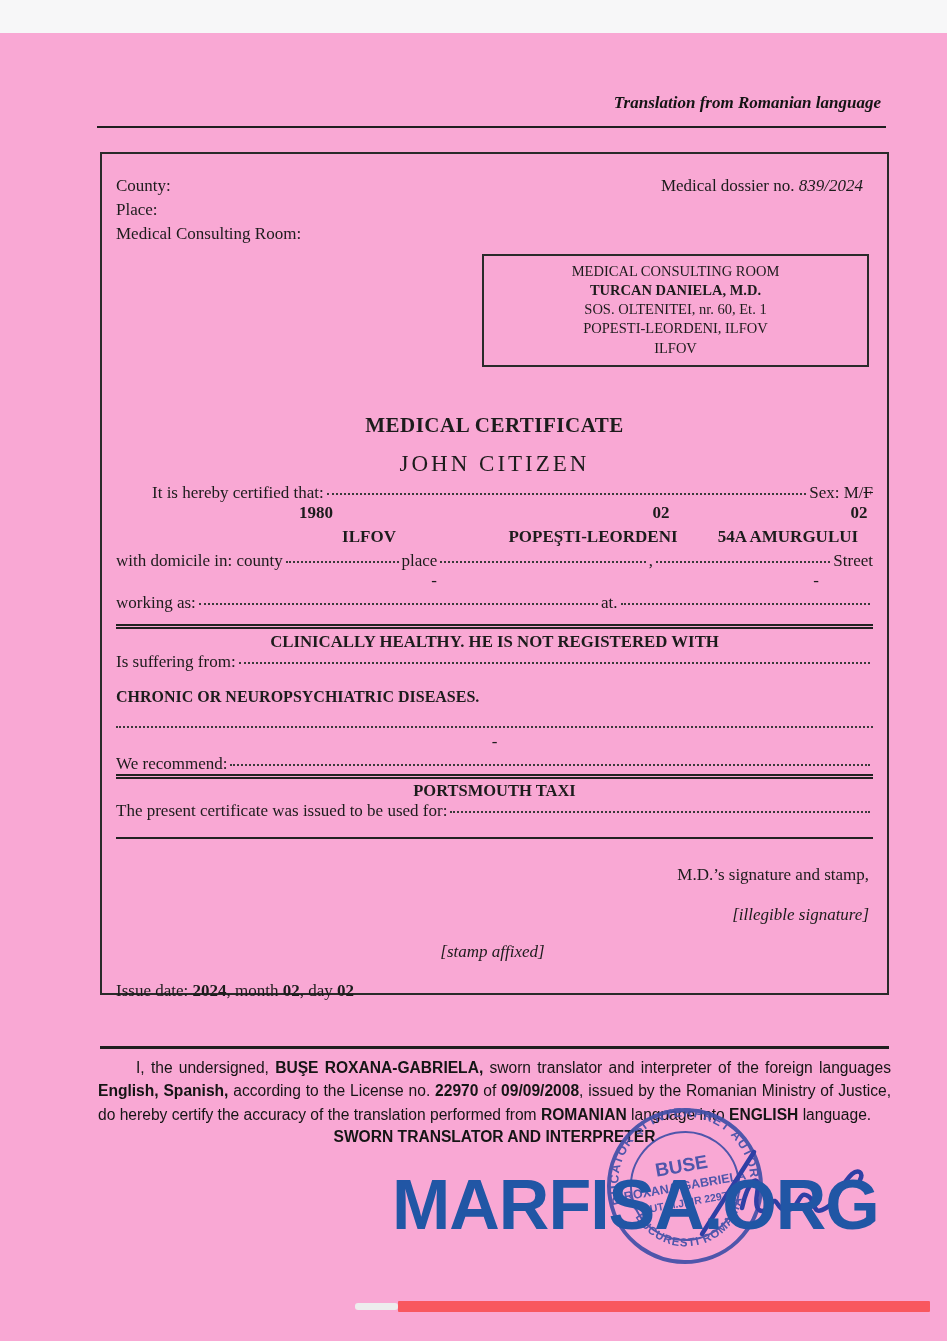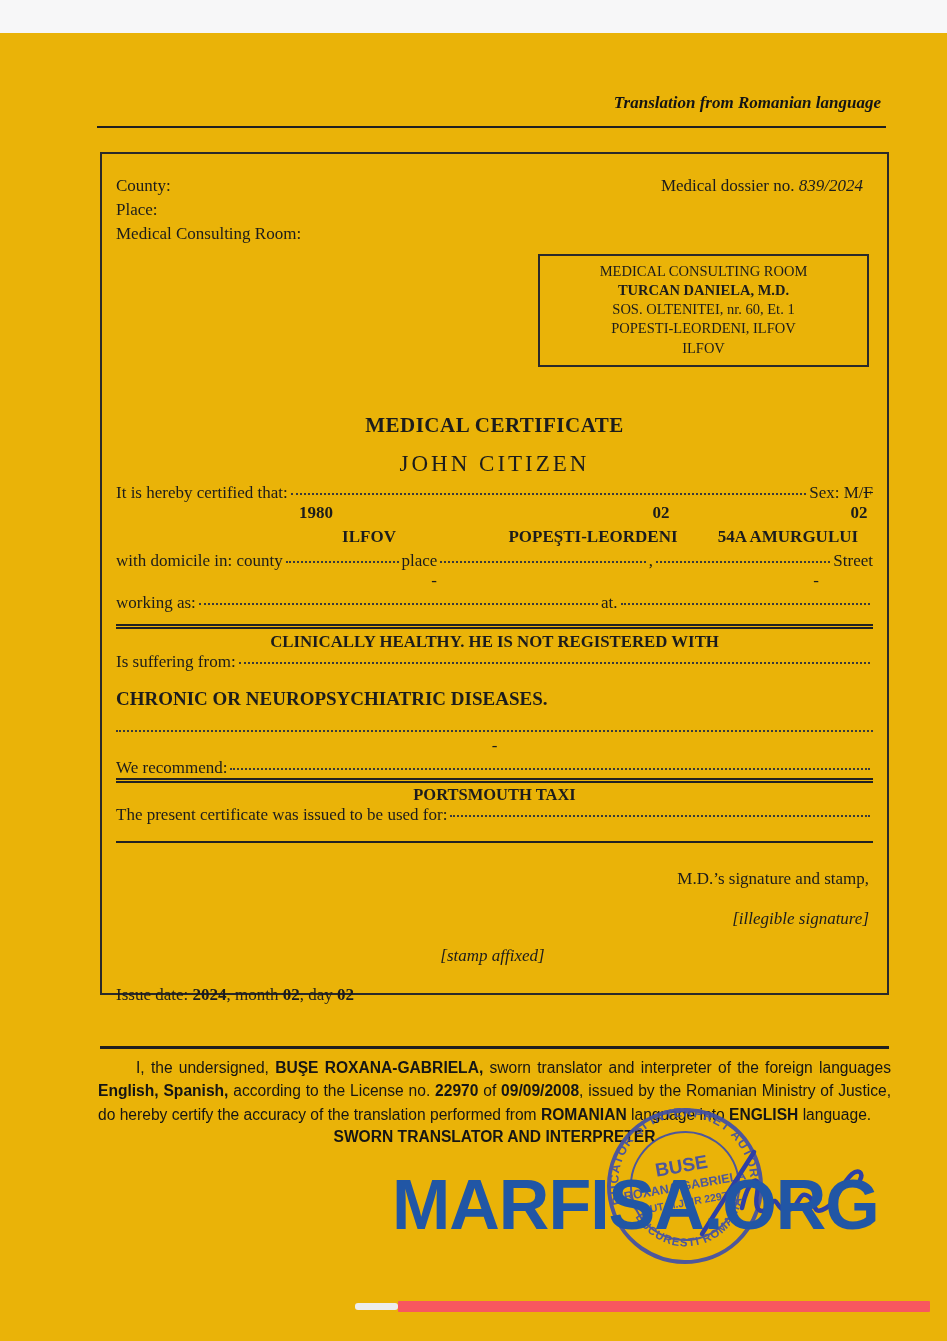--- a/index.html
+++ b/index.html
@@ -1,18 +1,18 @@
 <!DOCTYPE html>
 <html><head>
 <meta charset="utf-8">
 <style>
   * { margin:0; padding:0; box-sizing:border-box; }
   html,body { background:#ffffff; }
   .page {
-    position:relative; width:947px; height:1341px; background:#eab308;
+    position:relative; width:947px; height:1341px; background:#f9a8d4;
     font-family:"Liberation Serif", serif; color:#1c1c1c; overflow:hidden;
   }
   .topstrip { position:absolute; left:0; top:0; width:947px; height:33px; background:#f7f7f8; }
 
   .tagline {
     position:absolute; top:93px; right:66px;
     font-size:17px; font-weight:700; font-style:italic; color:#141414;
   }
   .toprule { position:absolute; left:97px; top:126px; width:789px; height:2px; background:#1f1f1f; }
 
@@ -20,21 +20,21 @@
     position:absolute; left:100px; top:152px; width:789px; height:843px;
     border:2px solid #2a2a2a; padding:22px 14px 0 14px; font-size:17px;
   }
   .row { display:flex; align-items:baseline; }
   .dots { flex:1; border-bottom:2px dotted #3a3a3a; margin:0 3px; transform:translateY(-3px); }
   .dotline { border-bottom:2px dotted #3a3a3a; height:14px; }
   .b { font-weight:700; }
 
   .dossier-line { display:flex; justify-content:space-between;gap:19px; }
   .clinicbox {
-    width:331px; margin:10px 4px 0 auto; border:2px solid #2a2a2a;
+    width:387px; margin:10px 4px 0 auto; border:2px solid #2a2a2a;
     text-align:center; font-size:14.5px; line-height:1.32; padding:6px 4px 7px 4px;
   }
   .cert-title { text-align:center; font-size:21px; font-weight:700; margin-top:46px; letter-spacing:0.5px; }
   .patient-name { text-align:center; font-size:23px; letter-spacing:3px; margin-top:13px; }
 
   .valrow { position:relative; height:24px; }
   .valrow span { position:absolute; transform:translateX(-50%); font-weight:700; white-space:nowrap; }
   .divider-double { height:5px; border-top:2px solid #222; border-bottom:2px solid #222; }
   .divider-single { height:2px; background:#222; }
   .center-bold { text-align:center; font-weight:700; font-size:16.8px; }
@@ -86,21 +86,21 @@
       <div>MEDICAL CONSULTING ROOM</div>
       <div class="b">TURCAN DANIELA, M.D.</div>
       <div>SOS. OLTENITEI, nr. 60, Et. 1</div>
       <div>POPESTI-LEORDENI, ILFOV</div>
       <div>ILFOV</div>
     </div>
 
     <div class="cert-title">MEDICAL CERTIFICATE</div>
     <div class="patient-name">JOHN CITIZEN</div>
 
-    <div class="row" style="margin-top:6px;">
+    <div class="row" style="margin-top:6px;margin-left:36px;">
       <span>It is hereby certified that:</span>
       <span class="dots"></span>
       <span><span>Sex: M/</span><span class="struck">F</span></span>
     </div>
 
     <div class="valrow">
       <span style="left:200px;">1980</span>
       <span style="left:545px;">02</span>
       <span style="left:743px;">02</span>
     </div>
@@ -136,21 +136,21 @@
 
     <div class="divider-double" style="margin-top:11px;"></div>
 
     <div class="center-bold" style="margin-top:3px;">CLINICALLY HEALTHY.  HE IS NOT REGISTERED  WITH</div>
 
     <div class="row">
       <span>Is suffering from:</span>
       <span class="dots"></span>
     </div>
 
-    <div class="b" style="margin-top:16px; font-size:19px;">CHRONIC OR NEUROPSYCHIATRIC  DISEASES.</div>
+    <div class="b" style="margin-top:16px; font-size:16px;">CHRONIC OR NEUROPSYCHIATRIC  DISEASES.</div>
 
     <div class="dotline" style="margin-top:8px;"></div>
 
     <div style="text-align:center; margin-top:4px;">-</div>
 
     <div class="row" style="margin-top:2px;">
       <span>We recommend:</span>
       <span class="dots"></span>
     </div>
     <div class="divider-double"></div>

